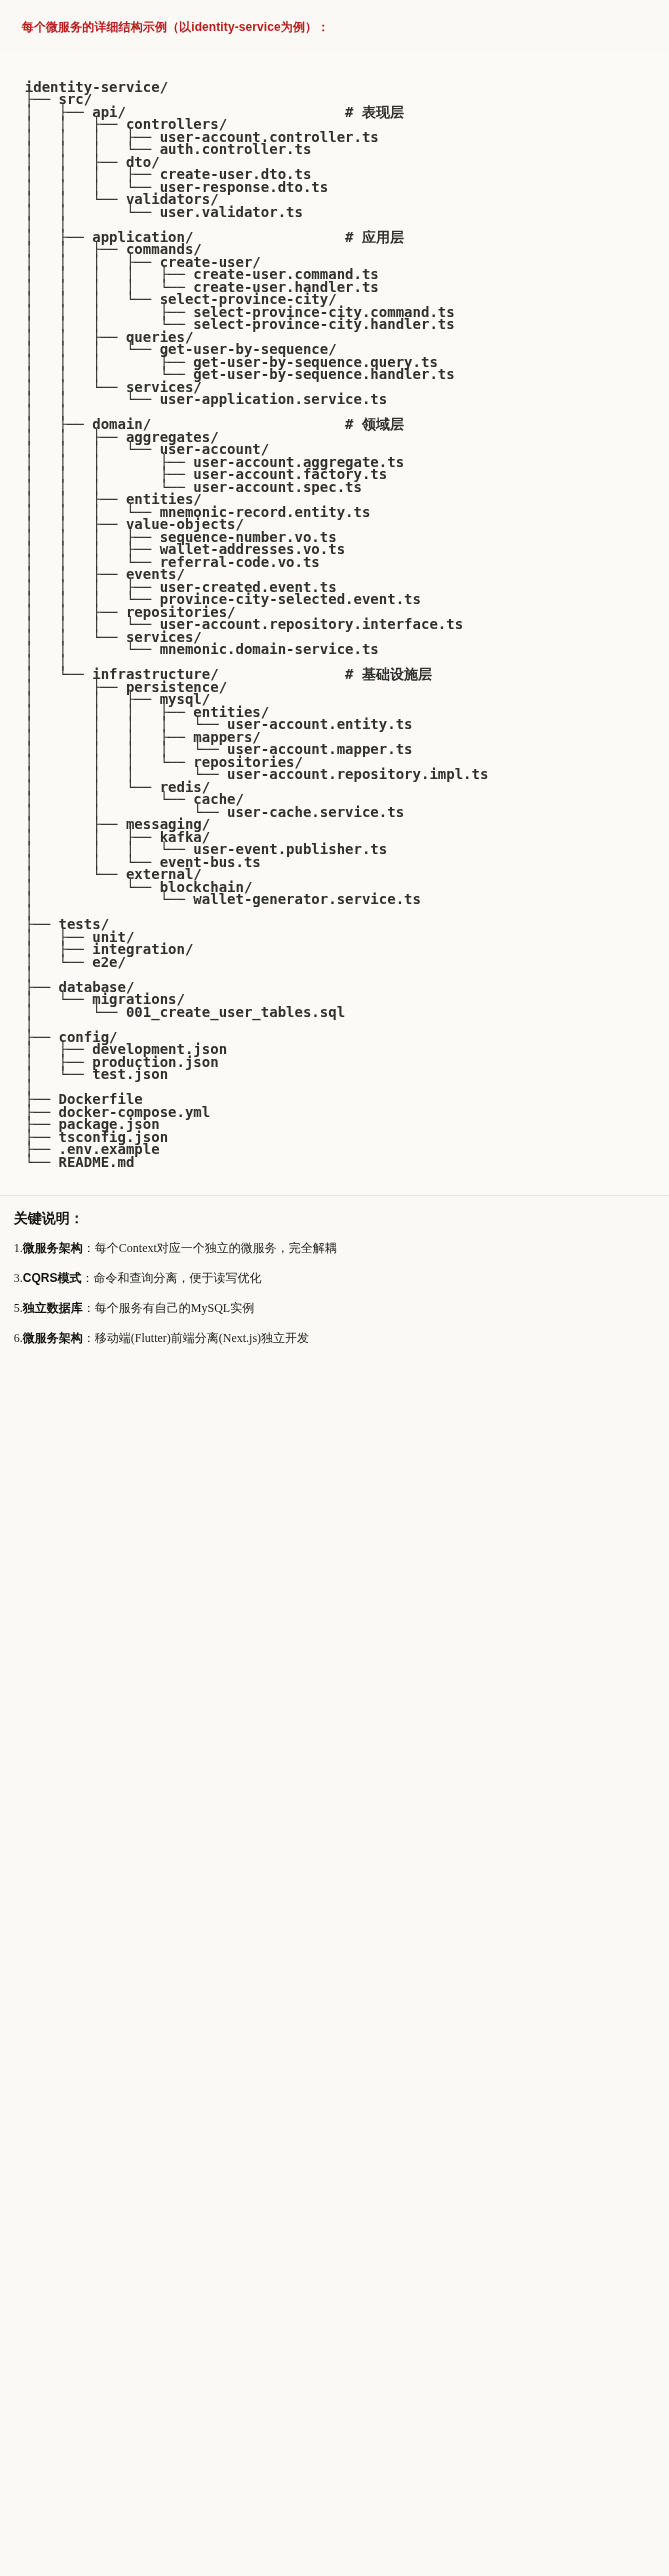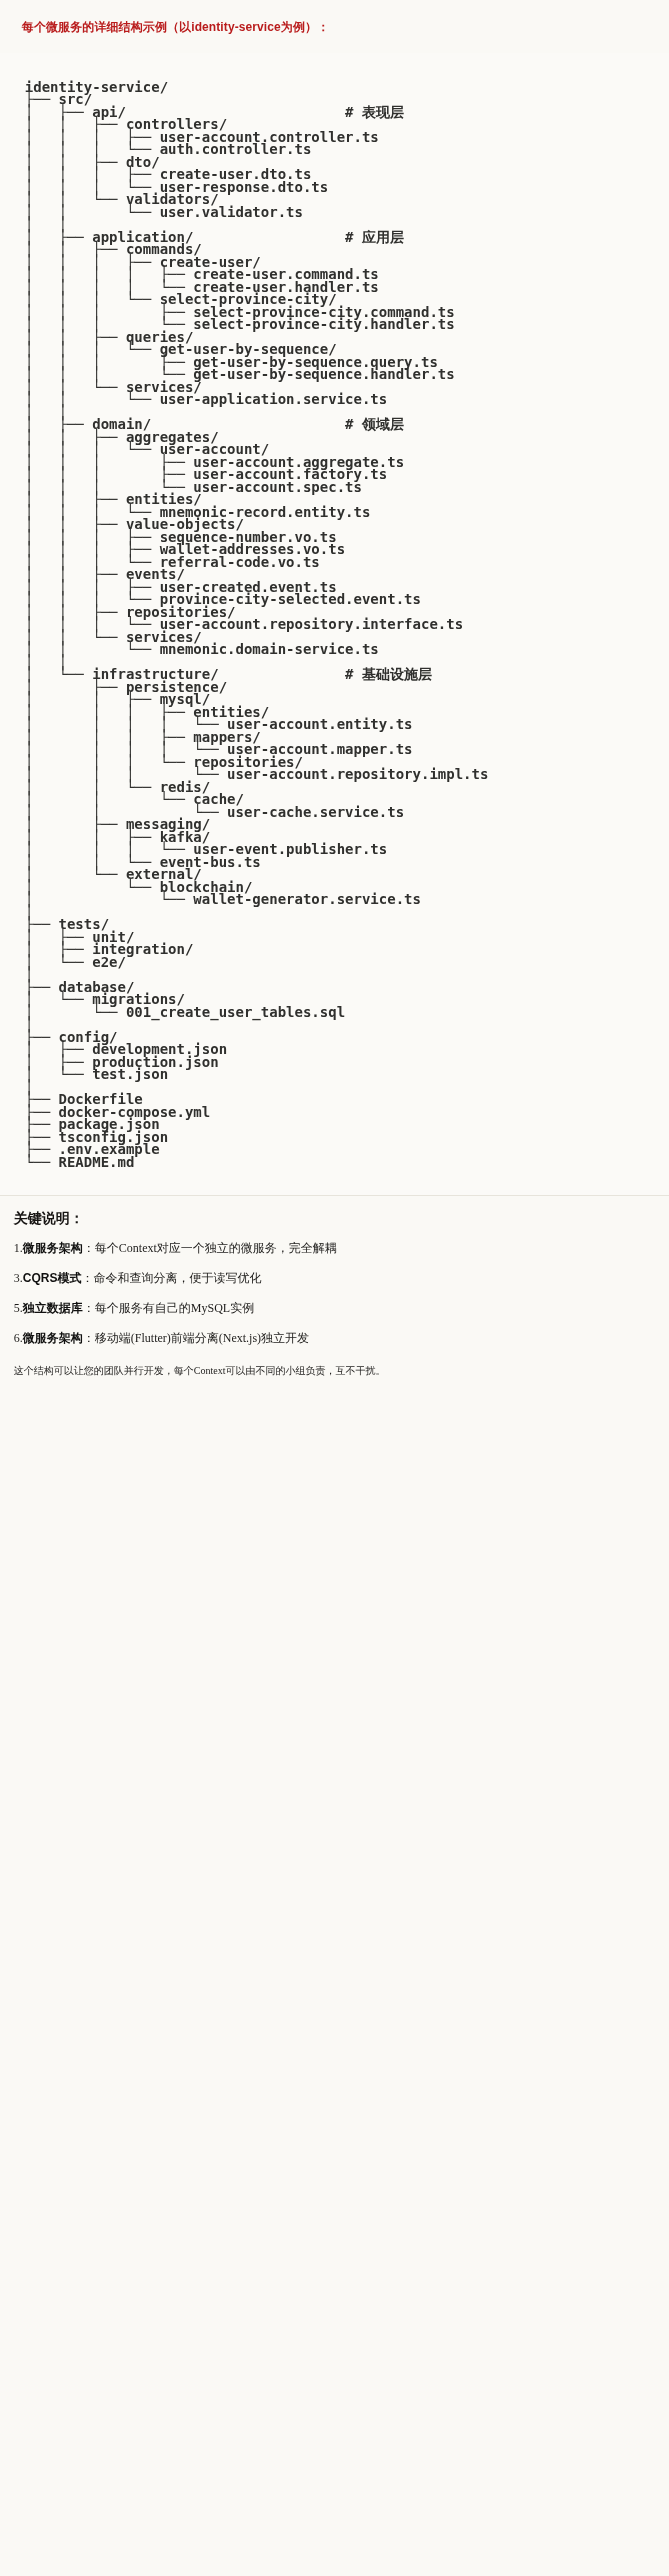--- a/index.html
+++ b/index.html
@@ -209,18 +209,17 @@
 
 
     <p class="key-item">
       <span class="key-num">5.</span><span class="key-label">独立数据库</span><span class="key-text">：每个服务有自己的MySQL实例</span>
     </p>
 
     <p class="key-item">
       <span class="key-num">6.</span><span class="key-label">微服务架构</span><span class="key-text">：移动端(Flutter)前端分离(Next.js)独立开发</span>
     </p>
 
-    <p class="closing">这个结构可以让您的团队并行开发，每个Context可以由不同的小组负责，互不干扰。</p>
 
   </div>
 
 </div>
 
 
 </body></html>

